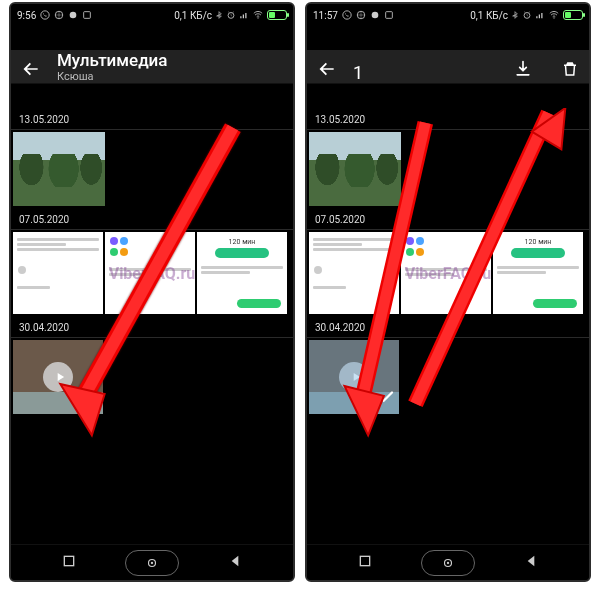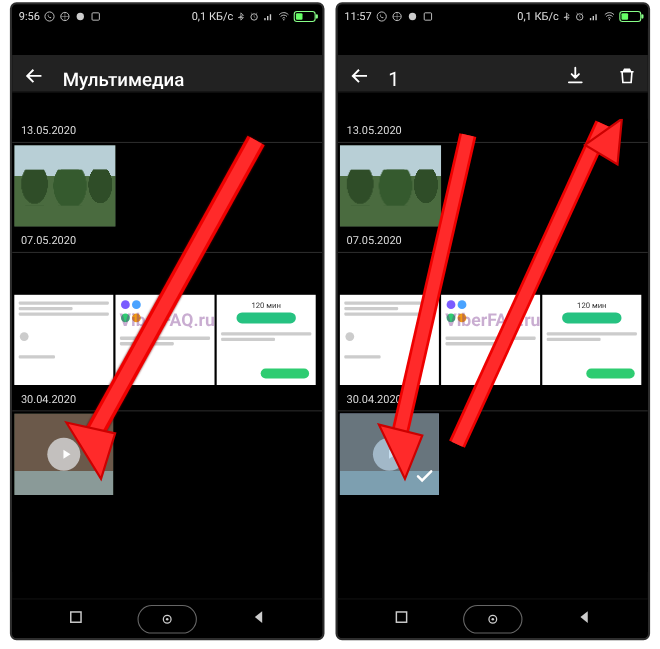--- a/index.html
+++ b/index.html
@@ -81,21 +81,21 @@
     position:relative;
   }
   .landscape::before {
     content:""; position:absolute; left:0; right:0; top:30%; height:45%;
     background: radial-gradient(20px 30px at 20% 40%, #2f4d28 0 60%, transparent 61%),
                 radial-gradient(25px 35px at 55% 45%, #355a2e 0 60%, transparent 61%),
                 radial-gradient(18px 28px at 85% 42%, #2f4d28 0 60%, transparent 61%);
   }
 
   
-  .cards { display:flex; gap:2px;margin-top:36px; }
+  .cards { display:flex; gap:2px; }
   .card {
     background:#fff; width: 90px; height: 82px;
     position:relative; font-size:5px; color:#555;
     padding:4px;
   }
   .card .ln { height:3px; background:#ccc; margin:2px 0; border-radius:1px;}
   .card .ln.s { width:60%; }
   .card .dot { width:8px; height:8px; border-radius:50%; background:#7a5cff; display:inline-block; margin:1px;}
   .card .pill { width:54px; height:10px; border-radius:5px; background:#26c281; margin:2px auto;}
   .card .pillg { width:44px; height:9px; border-radius:5px; background:#2ecc71; position:absolute; bottom:6px; right:6px;}
@@ -205,20 +205,21 @@
   </div>
 
   <div class="appbar">
     <span>
       <svg width="20" height="20" viewBox="0 0 24 24">
           <path d="M20 11H7l5-5-1.5-1.5L3 12l7.5 7.5L12 18l-5-5h13z" fill="#fff"></path>
         </svg>
     </span>
     <div class="title-block">
       <span class="title">Мультимедиа</span>
+      <span class="subtitle">Ксюша</span>
     </div>
   </div>
 
   <div class="content">
 
     <div class="date-hdr">13.05.2020</div>
     <div class="row">
       <div class="thumb big">
           <div class="landscape"></div>
         </div>

